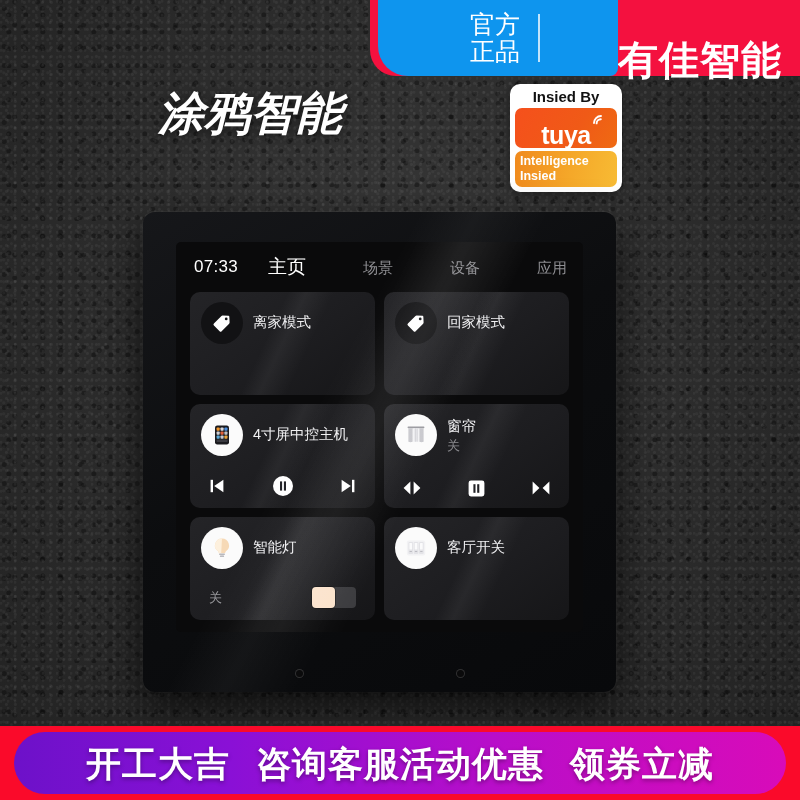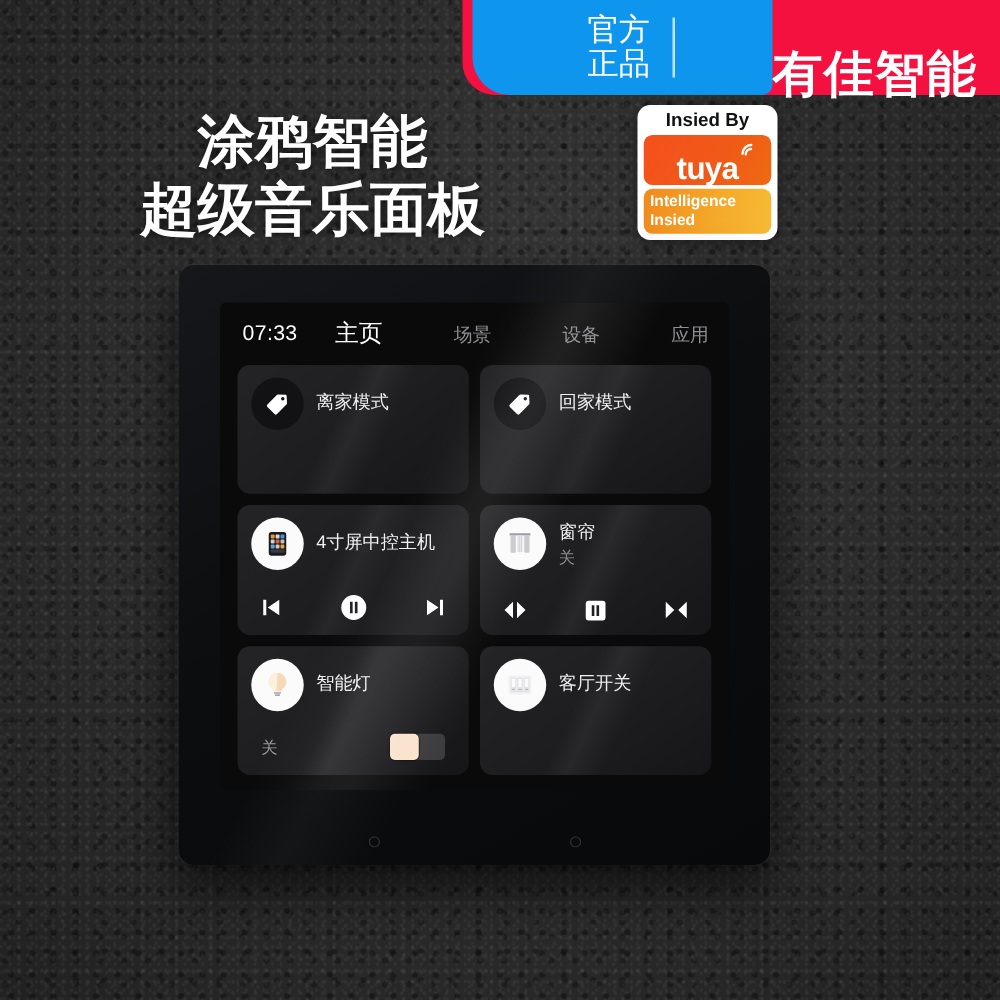--- a/index.html
+++ b/index.html
@@ -43,20 +43,21 @@
     text-align:center; padding:0 14px; white-space:nowrap;
   }
   .ribbon-blue .divider { width:2px; height:48px; background:rgba(255,255,255,.75); }
 
   
   .headline {
     position:absolute; top:86px; left:0; width:500px;
     text-align:center; color:#fff;
     font-size:46px; font-weight:bold; line-height:1.18;
     text-shadow:0 2px 10px rgba(0,0,0,.65);
+    font-style:italic;
   }
 
   
   .tuya-badge {
     position:absolute; top:84px; left:510px; width:112px;
     background:#fff; border-radius:10px; padding:4px 5px 5px;
     display:flex; flex-direction:column; gap:3px;
     box-shadow:0 2px 10px rgba(0,0,0,.45);
   }
   .tuya-powered {
@@ -189,21 +190,20 @@
       <div class="col">
         <div>官方</div>
         <div>正品</div>
       </div>
       <div class="divider"></div>
     </div>
   </div>
 
   <div class="headline">
     <div>涂鸦智能</div>
-    <div>超级音乐面板</div>
   </div>
 
   <div class="tuya-badge">
     <div class="tuya-powered">Insied By</div>
     <div class="tuya-logo">
       <span class="tuya-word">tuya</span>
       <svg class="tuya-wifi" viewBox="0 0 14 12">
         <path d="M2 10 A7 7 0 0 1 9 3" fill="none" stroke="#fff" stroke-width="1.9" stroke-linecap="round"></path>
         <path d="M4.6 10.4 A4.2 4.2 0 0 1 8.8 6.2" fill="none" stroke="#fff" stroke-width="1.9" stroke-linecap="round"></path>
       </svg>
@@ -387,14 +387,21 @@
 
       </div>
     </div>
 
     <div class="sensor-row">
       <span class="sensor-dot"></span>
       <span class="sensor-dot"></span>
     </div>
   </div>
 
+  <div class="promo-band">
+    <div class="promo-pill">
+      <span class="promo-text">开工大吉</span>
+      <span class="promo-text">咨询客服活动优惠</span>
+      <span class="promo-text">领券立减</span>
+    </div>
+  </div>
 
 </div>
 
 </body></html>

